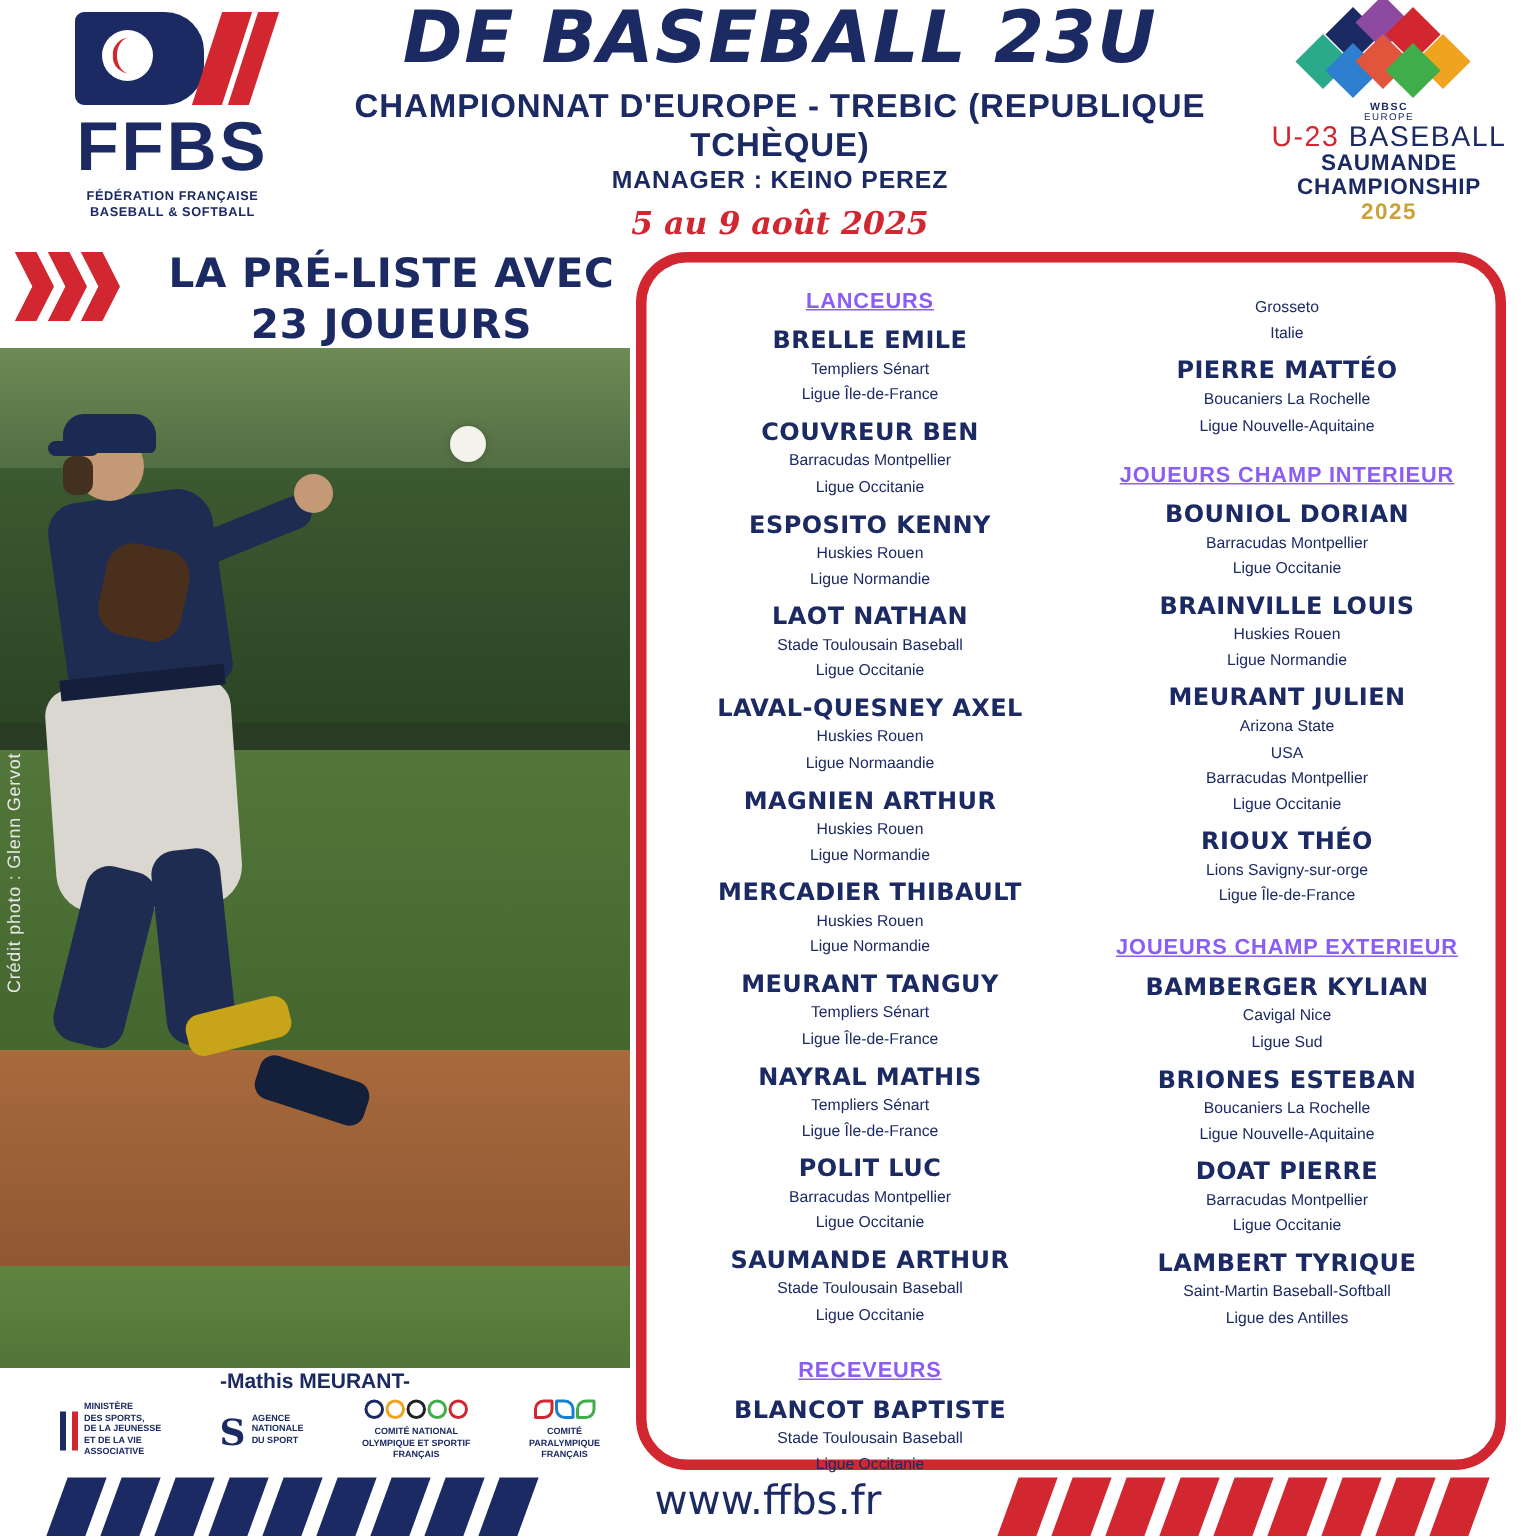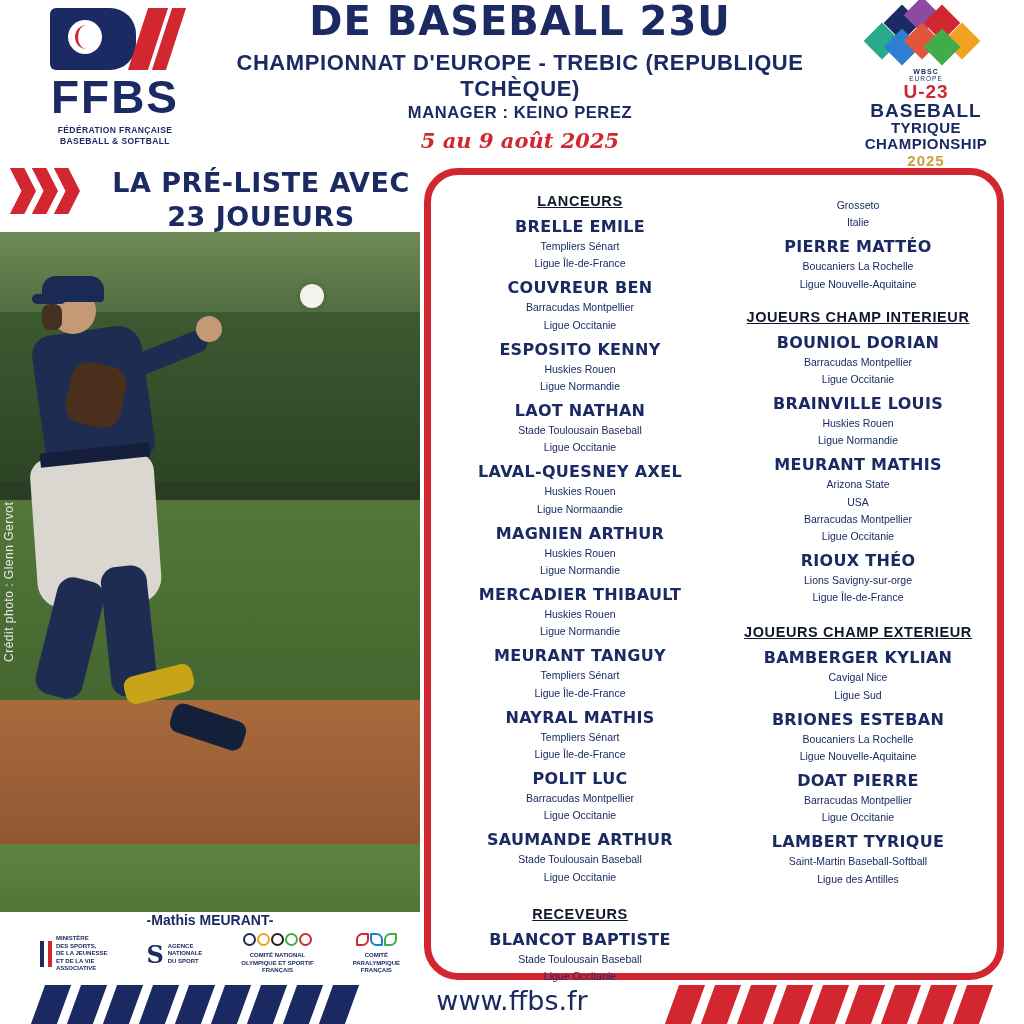--- a/index.html
+++ b/index.html
@@ -53,22 +53,22 @@
     letter-spacing:.4px;margin-top:5px;
   }
   .header-center{
     position:absolute;left:200px;top:2px;width:640px;text-align:center;
   }
   .title1{
     font-size:40px;font-weight:bold;color:#1b2a63;letter-spacing:1px;line-height:1.05;
     font-family:"DejaVu Sans", sans-serif;
   }
   .title2{
-    font-size:40px;font-weight:bold;color:#1b2a63;letter-spacing:1px;line-height:1.05;
-    font-family:"DejaVu Sans", sans-serif;margin-top:-2px;
+    font-size:48px;font-weight:bold;color:#1b2a63;letter-spacing:1px;line-height:1.05;
+    font-family:"DejaVu Sans", sans-serif;margin-top:-2px;font-style:italic;
   }
   .subtitle{
     font-size:22px;font-weight:bold;color:#1b2a63;letter-spacing:.6px;margin-top:8px;
   }
   .manager{
     font-size:16.5px;font-weight:bold;color:#1b2a63;letter-spacing:.6px;margin-top:1px;
   }
   .dates{
     font-size:21px;font-weight:bold;color:#d22630;margin-top:6px;
     font-family:"DejaVu Serif", serif;font-style:italic;
@@ -77,21 +77,21 @@
   
   .wbsc{
     position:absolute;right:18px;top:4px;width:160px;height:148px;text-align:center;
   }
   .wbsc-diamonds{position:relative;height:62px;margin:0 auto;width:150px;}
   .d{
     position:absolute;width:26px;height:26px;transform:rotate(45deg);
   }
   .wbsc-label{font-size:7px;font-weight:bold;color:#1b2a63;letter-spacing:1px;margin-top:2px;}
   .wbsc-sub{font-size:6.5px;color:#1b2a63;letter-spacing:1px;}
-  .wbsc-u23{font-size:19px;font-weight:bold;color:#d22630;letter-spacing:1px;line-height:1;}
+  .wbsc-u23{font-size:19px;font-weight:normal;color:#d22630;letter-spacing:1px;line-height:1;}
   .wbsc-u23 .b{color:#1b2a63;}
   .wbsc-euro{font-size:15px;font-weight:bold;color:#1b2a63;letter-spacing:.5px;line-height:1.05;}
   .wbsc-year{font-size:15px;font-weight:bold;color:#c8a23a;letter-spacing:1px;}
 
   
   .chevrons{
     position:absolute;left:6px;top:168px;width:86px;height:46px;
   }
   .chev{
     position:absolute;top:0;width:14px;height:46px;background:#d22630;
@@ -184,21 +184,21 @@
     position:absolute;left:424px;top:168px;width:580px;height:812px;
     border:7px solid #d22630;border-radius:34px;background:#ffffff;
     box-sizing:border-box;
   }
   .panel-inner{
     position:absolute;left:10px;top:8px;width:556px;height:790px;
     display:flex;
   }
   .col{width:278px;box-sizing:border-box;padding:0 6px;}
   .sec-head{
-    text-align:center;color:#0f172a;font-weight:bold;font-size:14.5px;
+    text-align:center;color:#8b5cf6;font-weight:bold;font-size:14.5px;
     letter-spacing:.6px;text-decoration:underline;margin:10px 0 6px;
   }
   .player-name{
     text-align:center;color:#1b2a63;font-weight:bold;font-size:16px;
     letter-spacing:.3px;margin-top:8px;
     font-family:"DejaVu Sans", sans-serif;
   }
   .player-club{
     text-align:center;color:#1b2a63;font-size:10.5px;line-height:1.35;margin-top:3px;
   }
@@ -239,21 +239,21 @@
         <div class="d" style="left:78px;top:6px;background:#d22630;"></div>
         <div class="d" style="left:98px;top:24px;background:#f0a31e;"></div>
         <div class="d" style="left:38px;top:30px;background:#2f7fd0;"></div>
         <div class="d" style="left:58px;top:24px;background:#e0553c;"></div>
         <div class="d" style="left:78px;top:30px;background:#3fae4a;"></div>
       </div>
       <div class="wbsc-label">WBSC</div>
       <div class="wbsc-sub">EUROPE</div>
       <div class="wbsc-u23"><span>U-23</span>
         <span class="b">BASEBALL</span></div>
-      <div class="wbsc-euro">TYRIQUE</div>
+      <div class="wbsc-euro">SAUMANDE</div>
       <div class="wbsc-euro">CHAMPIONSHIP</div>
       <div class="wbsc-year">2025</div>
     </div>
   </div>
 
   <div class="chevrons">
     <div class="chev" style="left:4px;clip-path:polygon(0 0,55% 0,100% 50%,55% 100%,0 100%,45% 50%);width:26px;"></div>
     <div class="chev" style="left:26px;clip-path:polygon(0 0,55% 0,100% 50%,55% 100%,0 100%,45% 50%);width:26px;"></div>
     <div class="chev" style="left:48px;clip-path:polygon(0 0,55% 0,100% 50%,55% 100%,0 100%,45% 50%);width:26px;"></div>
   </div>
@@ -432,21 +432,21 @@
           <div class="player-name">BOUNIOL DORIAN</div>
           <div class="player-club">Barracudas Montpellier</div>
           <div class="player-club">Ligue Occitanie</div>
         </div>
         <div>
           <div class="player-name">BRAINVILLE LOUIS</div>
           <div class="player-club">Huskies Rouen</div>
           <div class="player-club">Ligue Normandie</div>
         </div>
         <div>
-          <div class="player-name">MEURANT MATHIS</div>
+          <div class="player-name">MEURANT JULIEN</div>
           <div class="player-club">Arizona State</div>
           <div class="player-club">USA</div>
         </div>
         <div>
           <div class="player-club">Barracudas Montpellier</div>
           <div class="player-club">Ligue Occitanie</div>
         </div>
         <div>
           <div class="player-name">RIOUX THÉO</div>
           <div class="player-club">Lions Savigny-sur-orge</div>

